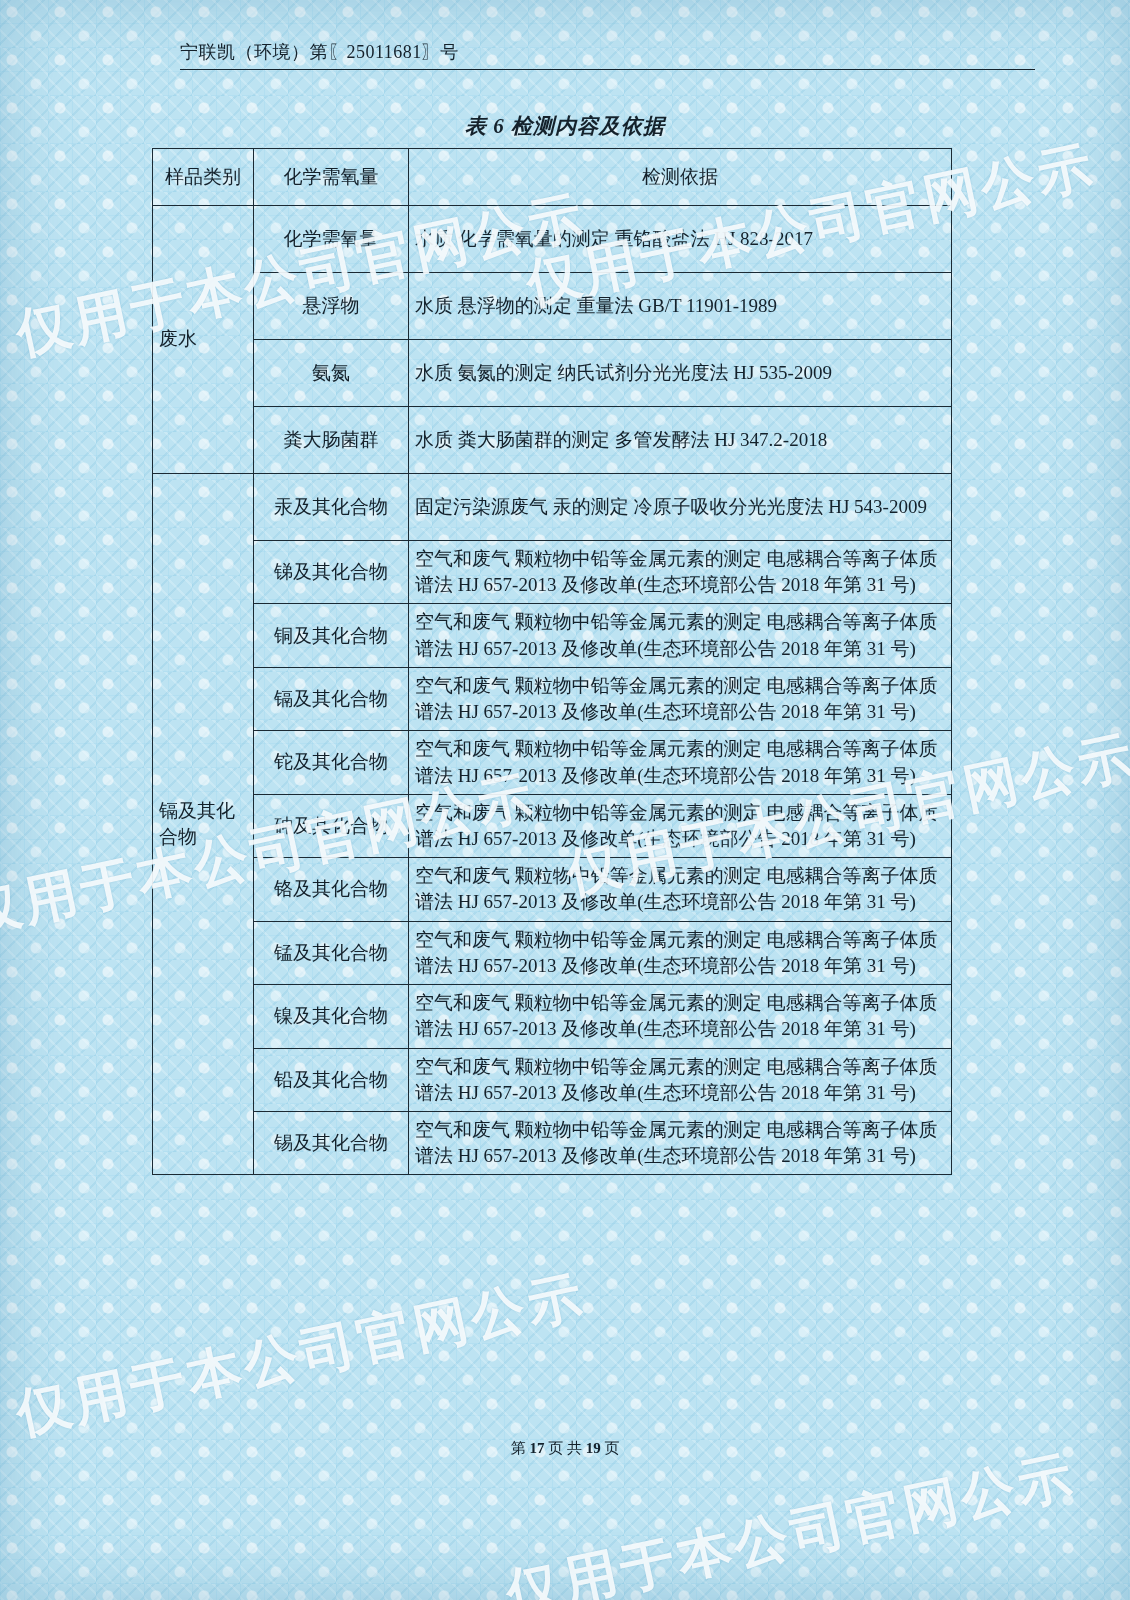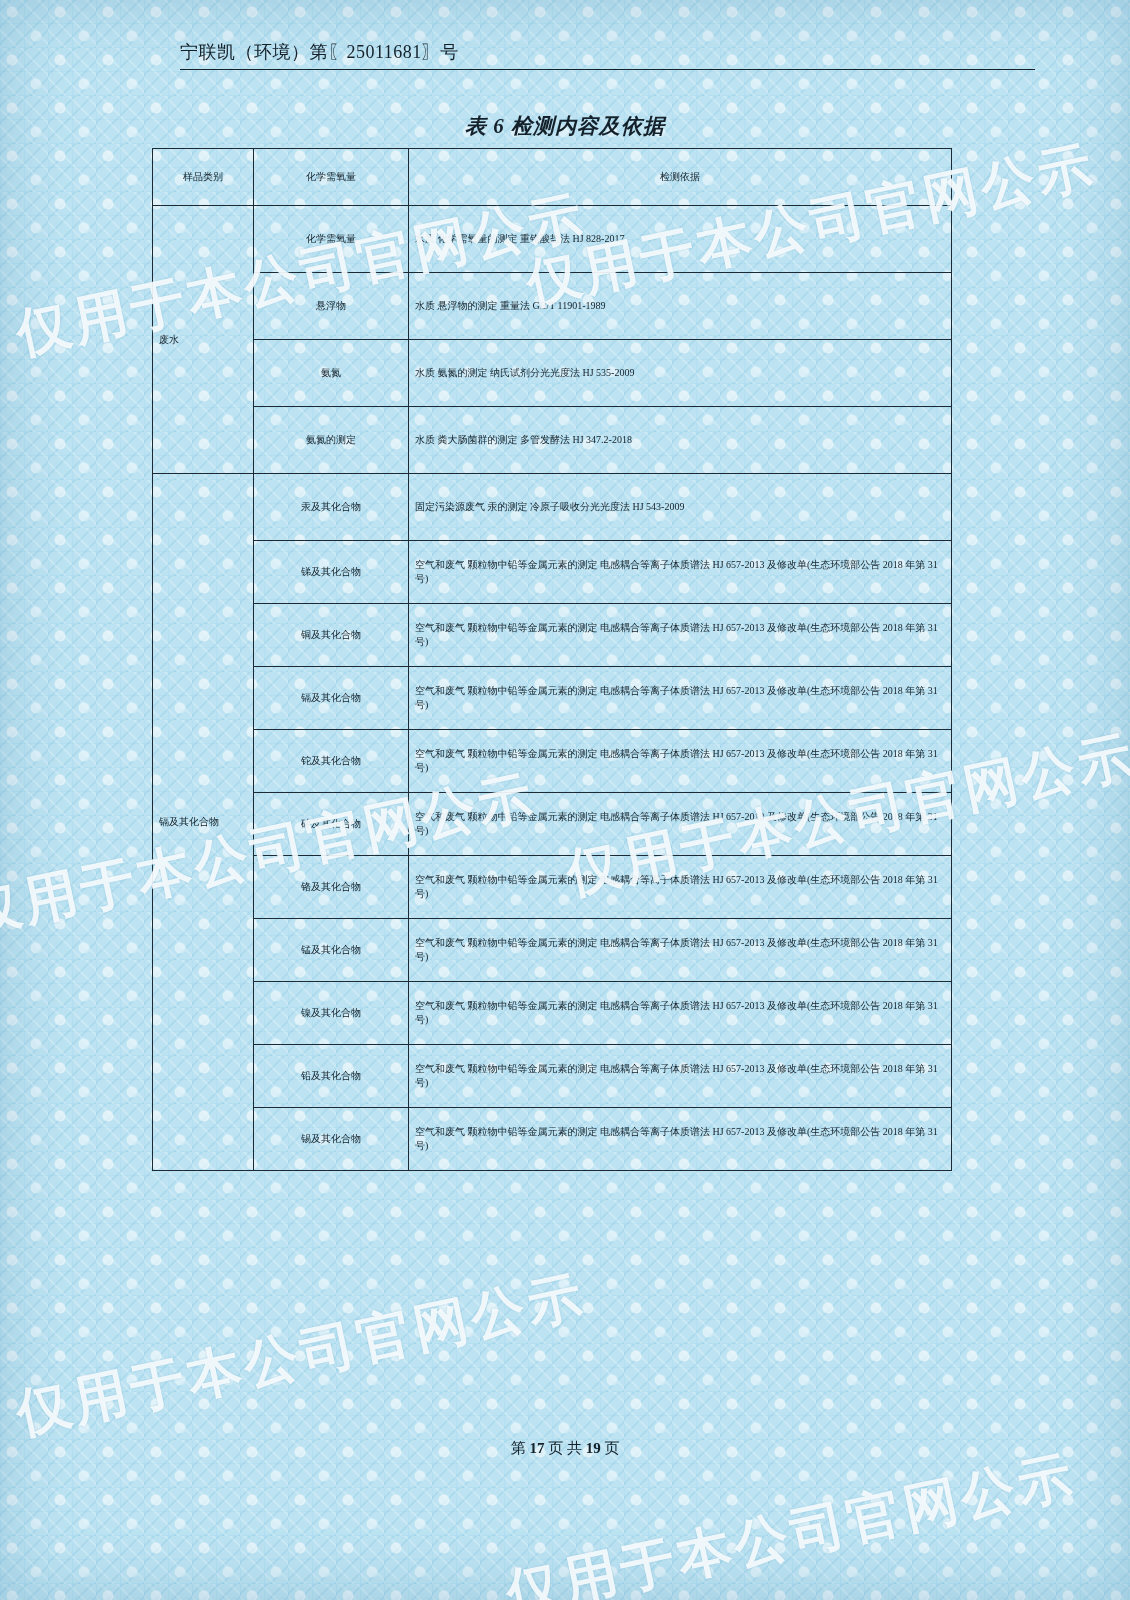--- a/index.html
+++ b/index.html
@@ -84,21 +84,21 @@
     width: 800px;
   }
   table.main {
     border-collapse: collapse;
     width: 100%;
     table-layout: fixed;
   }
   table.main td {
     border: 1.4px solid #1b2a34;
     padding: 5px 6px;
-    font-size: 10px;
+    font-size: 19px;
     line-height: 1.38;
     vertical-align: middle;
   }
   .col-cat { width: 88px; }
   .col-item { width: 142px; text-align: center; }
   .col-basis { text-align: left; padding-left: 10px; }
 
   thead td, .hdr {
     text-align: center;
     font-weight: normal;
@@ -187,21 +187,21 @@
         </tr>
         <tr class="row-tall">
           <td class="col-item">悬浮物</td>
           <td class="col-basis">水质  悬浮物的测定  重量法 GB/T 11901-1989</td>
         </tr>
         <tr class="row-tall">
           <td class="col-item">氨氮</td>
           <td class="col-basis">水质  氨氮的测定  纳氏试剂分光光度法  HJ 535-2009</td>
         </tr>
         <tr class="row-tall">
-          <td class="col-item">氨氮的测定</td>
+          <td class="col-item">粪大肠菌群</td>
           <td class="col-basis">水质  粪大肠菌群的测定  多管发酵法  HJ 347.2-2018</td>
         </tr>
 
         <tr class="row-tall">
           <td class="col-cat hdr-cat" rowspan="11">镉及其化合物</td>
           <td class="col-item">汞及其化合物</td>
           <td class="col-basis">固定污染源废气  汞的测定  冷原子吸收分光光度法  HJ 543-2009</td>
         </tr>
         <tr class="row-two">
           <td class="col-item">锑及其化合物</td>

